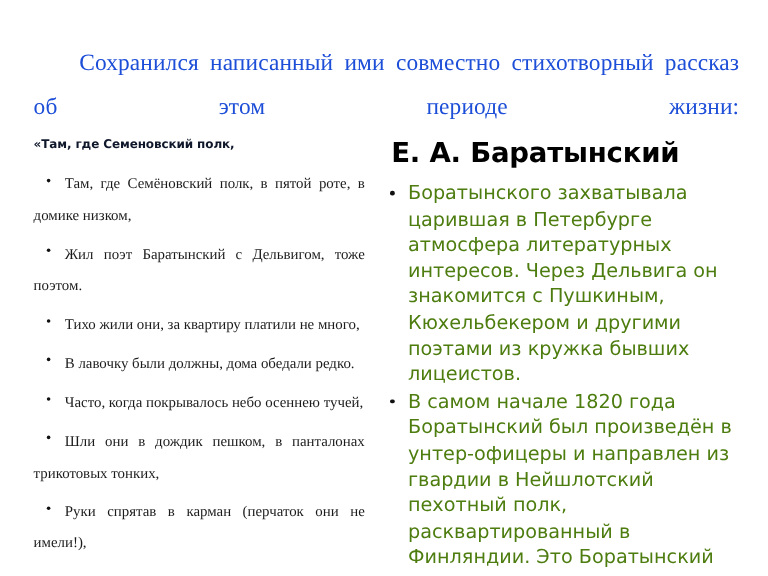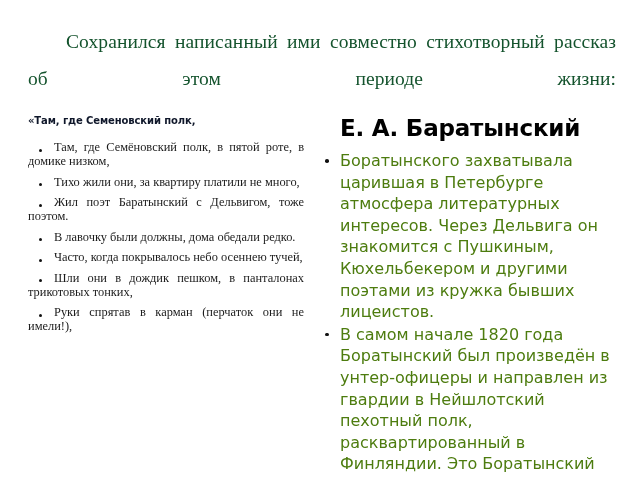--- a/index.html
+++ b/index.html
@@ -20,29 +20,29 @@
     position: relative;
     width: 640px;
     height: 480px;
     box-sizing: border-box;
   }
 
   
   .intro {
     position: absolute;
     left: 28px;
-    top: 3px;
+    top: 14px;
     width: 588px;
     font-family: "Liberation Serif", serif;
     font-size: 19.5px;
     line-height: 37px;
     text-align: justify;
     text-align-last: justify;
     text-indent: 38px;
-    color: #14532d;
+    color: #1d4ed8;
     letter-spacing: 0.1px;
   }
 
   
   .columns {
     position: absolute;
     left: 0;
     top: 104px;
     width: 640px;
     height: 376px;
@@ -77,21 +77,21 @@
   
   ul.left-list {
     list-style: none;
     margin: 0;
     padding: 0;
   }
   ul.left-list > li {
     position: relative;
     font-family: "Liberation Serif", serif;
     font-size: 12.4px;
-    line-height: 14px;
+    line-height: 26px;
     color: #1b1b1b;
     text-align: justify;
     text-indent: 26px;
     margin: 0 0 6.5px 0;
     padding: 0;
   }
   ul.left-list > li .bullet {
     position: absolute;
     left: 11px;
     top: 8.5px;
@@ -102,21 +102,21 @@
     text-indent: 0;
   }
 
   
   .right-heading {
     font-family: "DejaVu Sans", sans-serif;
     font-size: 23px;
     font-weight: bold;
     line-height: 28px;
     color: #000000;
-    margin: 0 0 8px 18px;
+    margin: 0 0 8px 4px;
     letter-spacing: -0.2px;
   }
 
   
   ul.right-list {
     list-style: none;
     margin: 0;
     padding: 0;
   }
   ul.right-list > li {
@@ -152,24 +152,24 @@
 
       <div class="left-heading">
         <span class="hl">«Там, где Семеновский полк,</span>
       </div>
 
       <ul class="left-list">
         <li>
           <span class="bullet"></span><span>Там, где Семёновский полк, в пятой роте, в домике низком,</span>
         </li>
         <li>
+          <span class="bullet"></span><span>Жил поэт Баратынский с Дельвигом, тоже поэтом.</span>
+        </li>
+        <li>
           <span class="bullet"></span><span>Тихо жили они, за квартиру платили не много,</span>
-        </li>
-        <li>
-          <span class="bullet"></span><span>Жил поэт Баратынский с Дельвигом, тоже поэтом.</span>
         </li>
         <li>
           <span class="bullet"></span><span>В лавочку были должны, дома обедали редко.</span>
         </li>
         <li>
           <span class="bullet"></span><span>Часто, когда покрывалось небо осеннею тучей,</span>
         </li>
         <li>
           <span class="bullet"></span><span>Шли они в дождик пешком, в панталонах трикотовых тонких,</span>
         </li>

